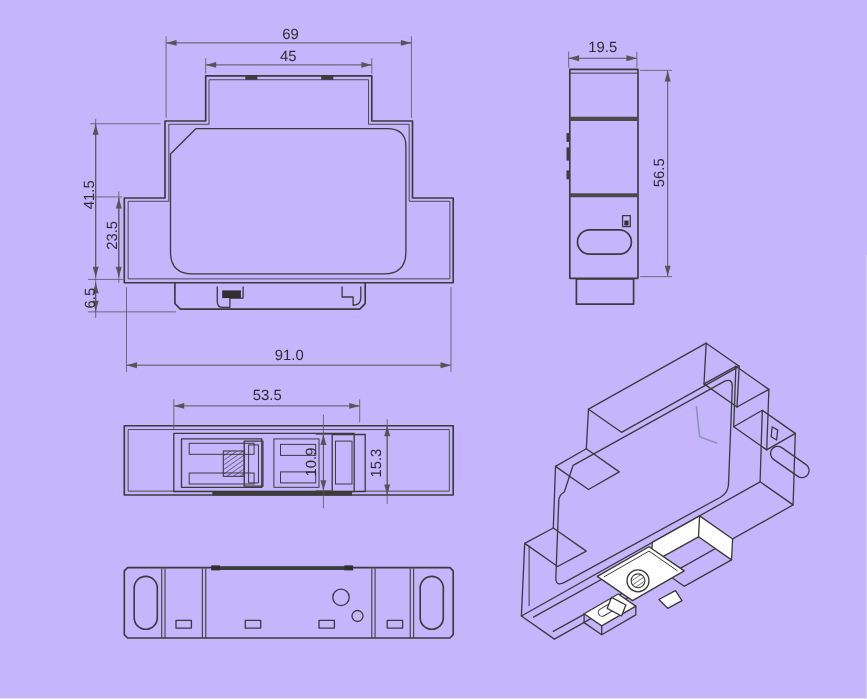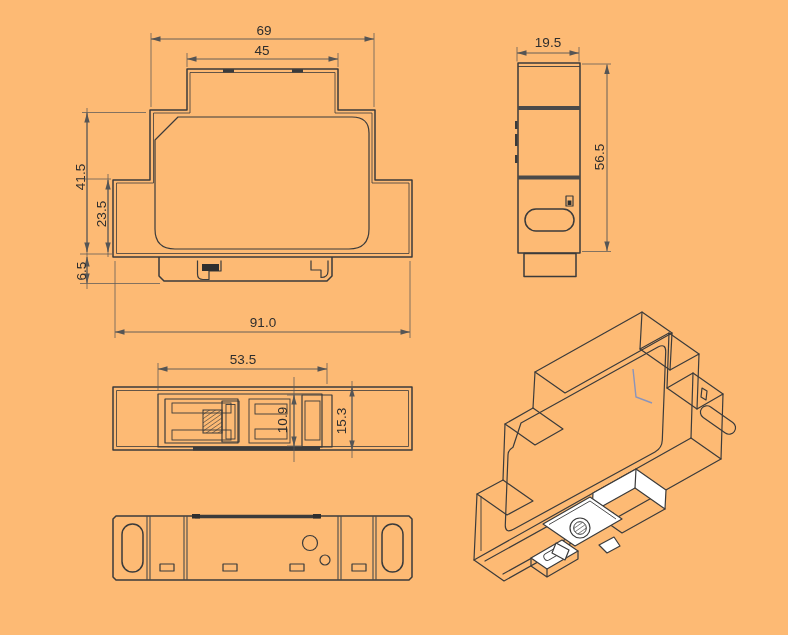--- a/index.html
+++ b/index.html
@@ -1,16 +1,16 @@
 <!DOCTYPE html>
 <html><head>
 <meta charset="utf-8">
 <style>
   html,body{margin:0;padding:0;background:#ffffff;}
-  .stage{position:relative;width:788px;height:635px;background:#fdba74;overflow:hidden;}
+  .stage{position:relative;width:788px;height:635px;background:#c4b5fd;overflow:hidden;}
   svg{display:block;}
   text{font-family:"Liberation Sans","DejaVu Sans",sans-serif;font-size:13.5px;fill:#2e2e2e;}
   .outline{fill:none;stroke:#3b3b3b;stroke-width:1.5;stroke-linejoin:round;}
   .outline2{fill:none;stroke:#3b3b3b;stroke-width:0.8;stroke-linejoin:round;}
   .detail{fill:none;stroke:#3b3b3b;stroke-width:1.2;stroke-linejoin:round;}
   .thin{fill:none;stroke:#3b3b3b;stroke-width:0.9;}
   .thick{stroke:#3b3b3b;stroke-width:3.4;fill:none;}
   .band{stroke:#4a4a4a;stroke-width:3.8;fill:none;}
   .dim{stroke:#555555;stroke-width:0.9;fill:none;}
   .ext{stroke:#5a5a5a;stroke-width:0.75;fill:none;}

